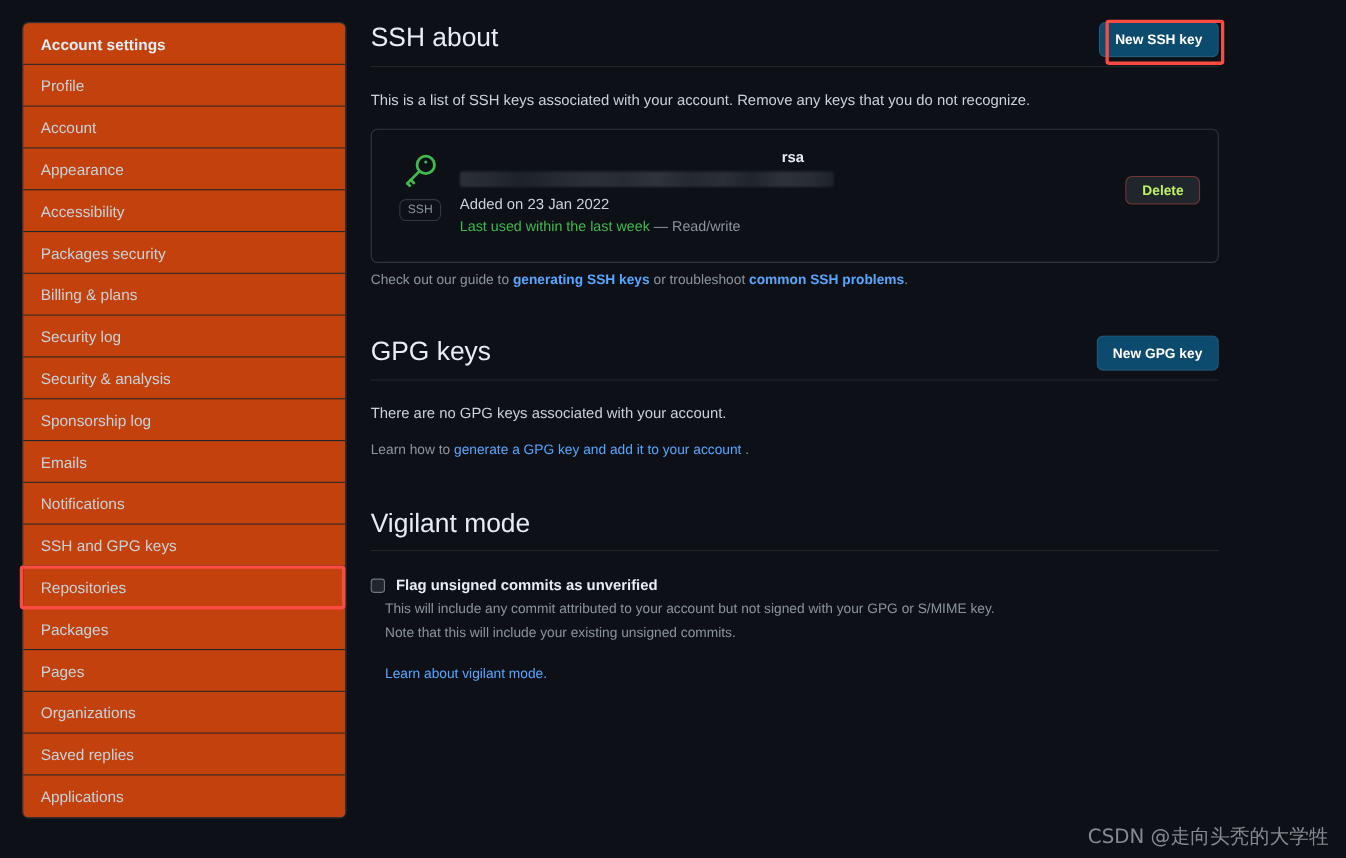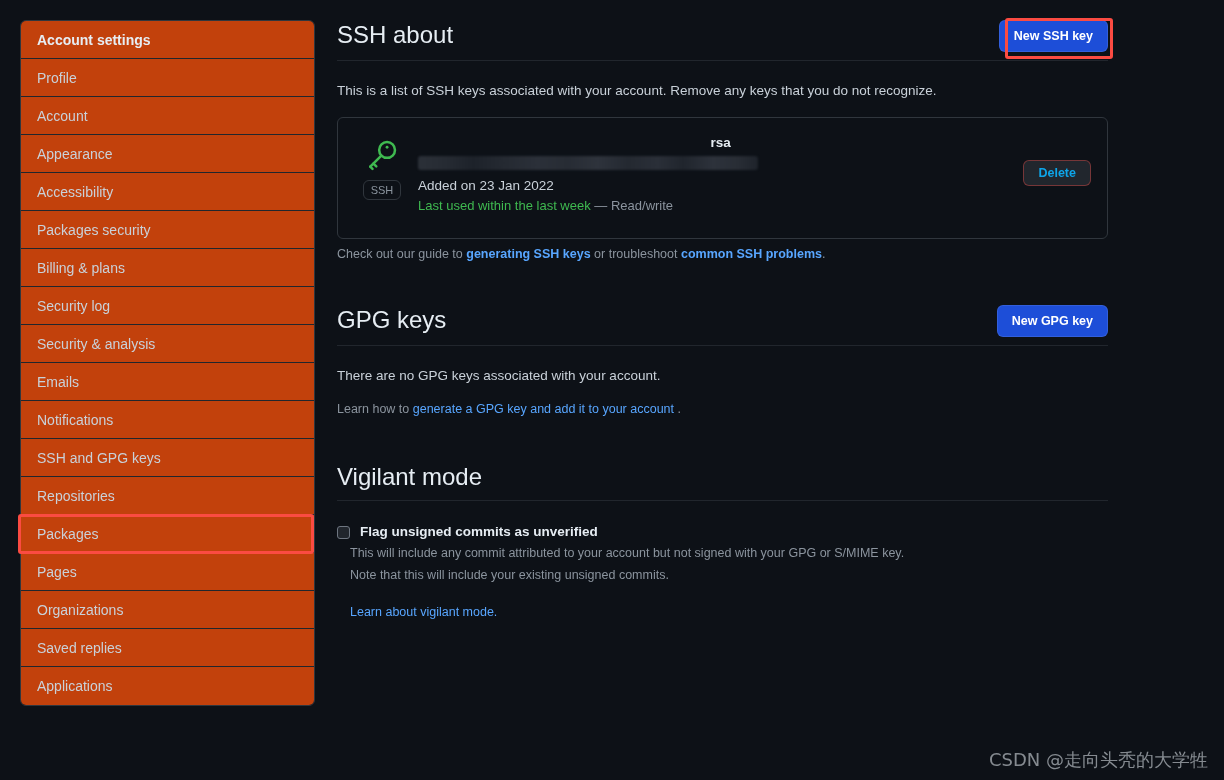--- a/index.html
+++ b/index.html
@@ -59,21 +59,21 @@
   }
   .section-title {
     font-size: 24px;
     font-weight: 400;
     color: #e6edf3;
     line-height: 30px;
     margin: 0;
   }
 
   .btn-green {
-    background: #1d4ed8;
+    background: #0c4a6e;
     color: #ffffff;
     font-size: 12.5px;
     font-weight: bold;
     border: 1px solid rgba(240,246,252,0.1);
     border-radius: 6px;
     padding: 6px 14px;
     cursor: pointer;
     line-height: 18px;
     font-family: "Liberation Sans", sans-serif;
   }
@@ -151,21 +151,21 @@
   .key-lastused {
     font-size: 13px;
     line-height: 20px;
     color: #3fb950;
   }
   .key-lastused .rw { color: #8b949e; }
   .btn-delete {
     background: #21262d;
     border: 1px solid #f85149;
     border-color: rgba(248,81,73,0.4);
-    color: #0ea5e9;
+    color: #bef264;
     font-size: 12.5px;
     font-weight: bold;
     border-radius: 6px;
     padding: 5px 14px;
     cursor: pointer;
     flex: 0 0 auto;
     margin-top: 26px;
     font-family: "Liberation Sans", sans-serif;
   }
 
@@ -263,20 +263,23 @@
         <span>Packages security</span>
       </div>
     <div class="nav-item">
         <span>Billing &amp; plans</span>
       </div>
     <div class="nav-item">
         <span>Security log</span>
       </div>
     <div class="nav-item">
         <span>Security &amp; analysis</span>
+      </div>
+    <div class="nav-item">
+        <span>Sponsorship log</span>
       </div>
     <div class="nav-item">
         <span>Emails</span>
       </div>
     <div class="nav-item">
         <span>Notifications</span>
       </div>
     <div class="nav-item selected-outline">
         <span>SSH and GPG keys</span>
       </div>

